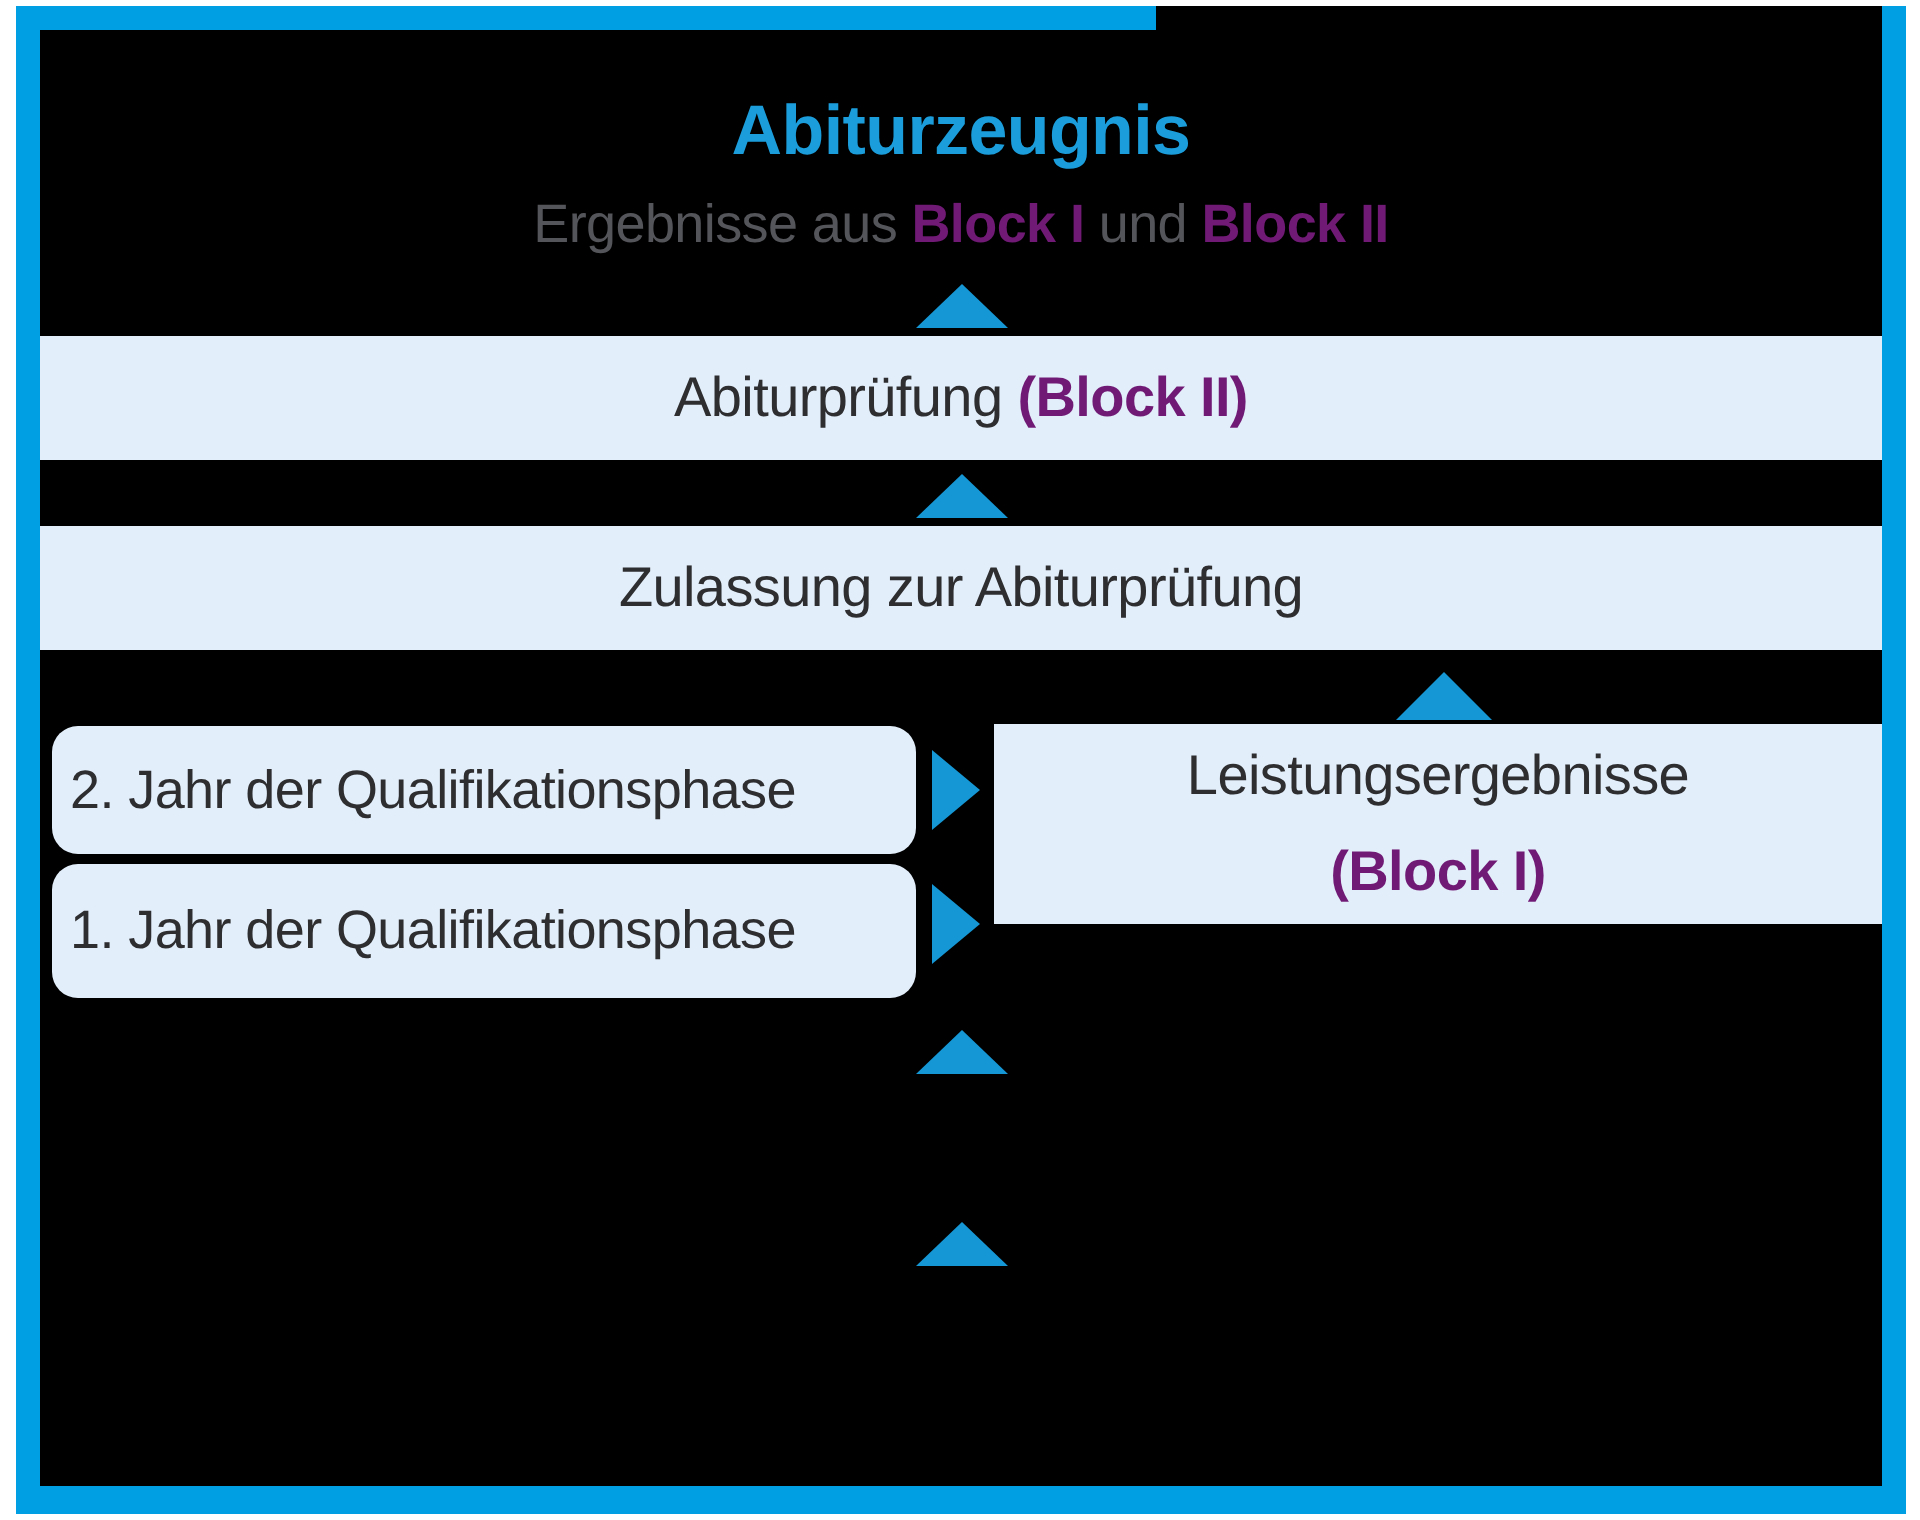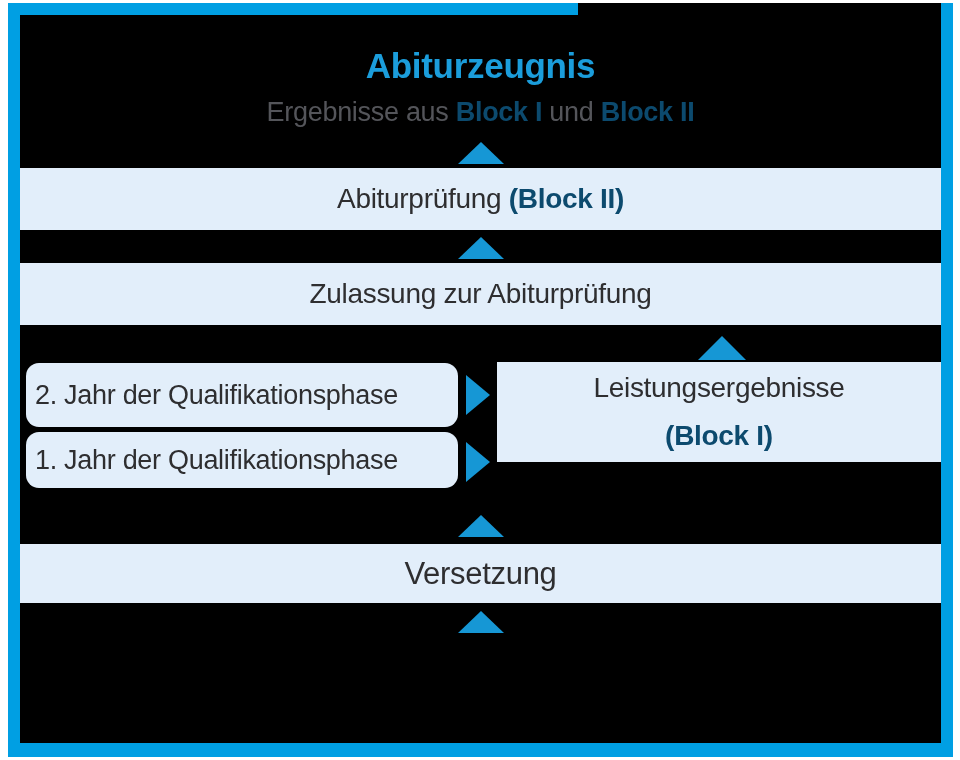--- a/index.html
+++ b/index.html
@@ -25,41 +25,41 @@
   .title {
     left: 20px; top: 46px; width: 921px;
     text-align: center; font-size: 35px; font-weight: bold;
     color: #1b9ddb; letter-spacing: -0.3px;
   }
   .subtitle {
     left: 20px; top: 97px; width: 921px;
     text-align: center; font-size: 27px; color: #54555a;
     letter-spacing: -0.3px;
   }
-  .hl { color: #0c4a6e; font-weight: bold; }
+  .hl { color: #701a75; font-weight: bold; }
 
   
   .bar {
     left: 20px; width: 921px; background: #e2eefa;
     display: flex; align-items: center; justify-content: center;
     font-size: 28px; color: #2e2e30; letter-spacing: -0.3px;
   }
   .bar-block2      { top: 168px; height: 62px; }
   .bar-zulassung   { top: 263px; height: 62px; }
   .bar-versetzung  { top: 544px; height: 59px; font-size: 31px; }
   .bar-einfuehrung { top: 641px; height: 59px; font-size: 31px; }
 
   
   .qbox {
     left: 26px; width: 432px; background: #e2eefa;
     display: flex; align-items: center; padding-left: 9px;
     font-size: 27px; color: #2e2e30; letter-spacing: -0.3px; border-radius: 13px;
   }
   .qbox-jahr2 { top: 363px; height: 64px; }
-  .qbox-jahr1 { top: 432px; height: 56px; }
+  .qbox-jahr1 { top: 432px; height: 67px; }
 
   
   .lbox {
     left: 497px; top: 362px; width: 444px; height: 100px;
     background: #e2eefa;
     display: flex; flex-direction: column; align-items: center; justify-content: center;
     font-size: 28px; color: #2e2e30; line-height: 48px; letter-spacing: -0.3px;
   }
 
   
@@ -122,17 +122,14 @@
   </div>
 
   <div class="abs right-arrow ra1"></div>
   <div class="abs right-arrow ra2"></div>
 
   <div class="abs lbox">
     <span>Leistungsergebnisse</span>
     <span class="hl">(Block I)</span>
   </div>
 
-  <div class="abs bar bar-versetzung">
-    <span>Versetzung</span>
-  </div>
 
 </div>
 
 </body></html>

